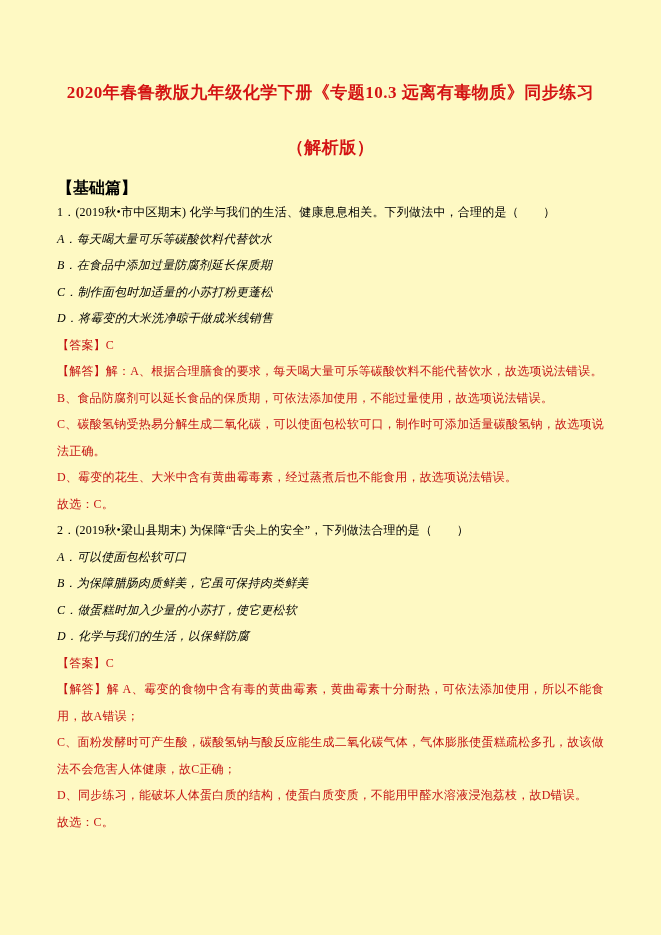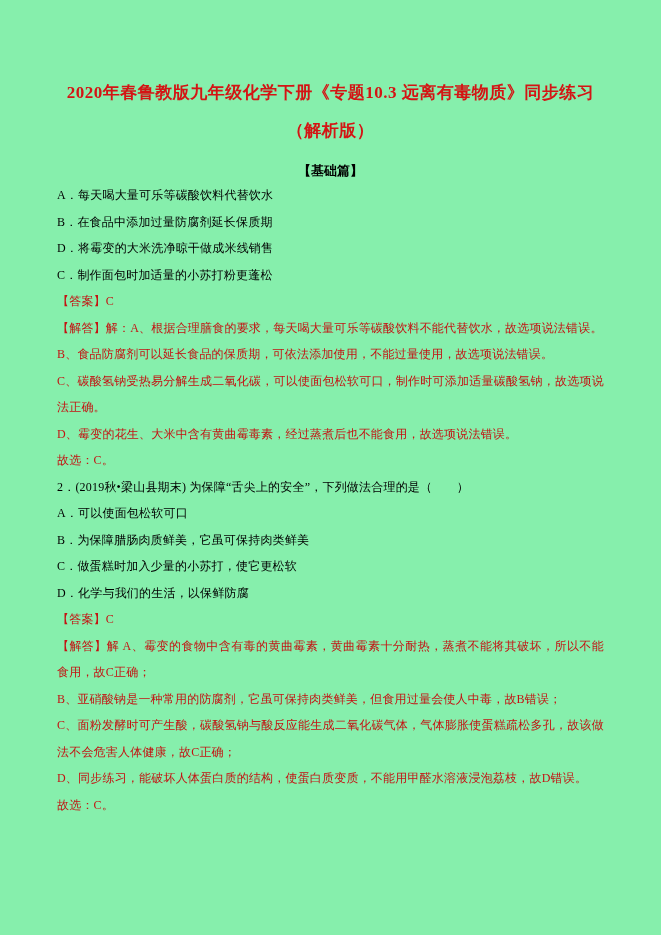--- a/index.html
+++ b/index.html
@@ -9,82 +9,81 @@
     background: #ffffff;
     color: #000000;
     font-family: "Liberation Serif", "DejaVu Serif", serif;
   }
   .doc {
     box-sizing: border-box;
     width: 661px;
     height: 935px;
     padding: 80px 57px 0 57px;
     overflow: hidden;
-    background: #86efac;
+    background: #fef9c3;
   }
   .doc-title {
     color: #d41414;
     font-weight: bold;
     font-size: 17px;
     line-height: 25px;
     text-align: center;
     letter-spacing: 0.5px;
   }
   .doc-subtitle {
-    margin-top: 13px;
+    margin-top: 30px;
   }
   .section-heading {
     margin-top: 16px;
-    font-size: 13px;
+    font-size: 16px;
     font-weight: bold;
     line-height: 23px;
     color: #000000;
-    text-align: center;
   }
   .question p {
     margin: 0;
     font-size: 12px;
     line-height: 26.5px;
     text-align: justify;
     letter-spacing: 0.2px;
   }
   .stem   { margin-left: 3px; }
-  .option { margin-left: 18px; }
+  .option { margin-left: 18px; font-style: italic; }
   .red    { color: #c41212; margin-left: 16px; }
 </style>
 </head>
 <body>
 
 <div class="doc">
 
   <div class="doc-title">2020年春鲁教版九年级化学下册《专题10.3 远离有毒物质》同步练习</div>
   <div class="doc-title doc-subtitle">（解析版）</div>
 
   <div class="section-heading">【基础篇】</div>
 
   <div class="question">
+    <p class="stem">1．(2019秋•市中区期末) 化学与我们的生活、健康息息相关。下列做法中，合理的是（　　）</p>
     <p class="option">A．每天喝大量可乐等碳酸饮料代替饮水</p>
     <p class="option">B．在食品中添加过量防腐剂延长保质期</p>
+    <p class="option">C．制作面包时加适量的小苏打粉更蓬松</p>
     <p class="option">D．将霉变的大米洗净晾干做成米线销售</p>
-    <p class="option">C．制作面包时加适量的小苏打粉更蓬松</p>
     <p class="red">【答案】C</p>
     <p class="red">【解答】解：A、根据合理膳食的要求，每天喝大量可乐等碳酸饮料不能代替饮水，故选项说法错误。</p>
     <p class="red">B、食品防腐剂可以延长食品的保质期，可依法添加使用，不能过量使用，故选项说法错误。</p>
     <p class="red">C、碳酸氢钠受热易分解生成二氧化碳，可以使面包松软可口，制作时可添加适量碳酸氢钠，故选项说法正确。</p>
     <p class="red">D、霉变的花生、大米中含有黄曲霉毒素，经过蒸煮后也不能食用，故选项说法错误。</p>
     <p class="red">故选：C。</p>
   </div>
 
   <div class="question">
     <p class="stem">2．(2019秋•梁山县期末) 为保障“舌尖上的安全”，下列做法合理的是（　　）</p>
     <p class="option">A．可以使面包松软可口</p>
     <p class="option">B．为保障腊肠肉质鲜美，它虽可保持肉类鲜美</p>
     <p class="option">C．做蛋糕时加入少量的小苏打，使它更松软</p>
     <p class="option">D．化学与我们的生活，以保鲜防腐</p>
     <p class="red">【答案】C</p>
-    <p class="red">【解答】解 A、霉变的食物中含有毒的黄曲霉素，黄曲霉素十分耐热，蒸煮不能将其破坏，所以不能食用，故C正确；</p>
-    <p class="red">B、亚硝酸钠是一种常用的防腐剂，它虽可保持肉类鲜美，但食用过量会使人中毒，故B错误；</p>
+    <p class="red">【解答】解 A、霉变的食物中含有毒的黄曲霉素，黄曲霉素十分耐热，可依法添加使用，所以不能食用，故A错误；</p>
     <p class="red">C、面粉发酵时可产生酸，碳酸氢钠与酸反应能生成二氧化碳气体，气体膨胀使蛋糕疏松多孔，故该做法不会危害人体健康，故C正确；</p>
     <p class="red">D、同步练习，能破坏人体蛋白质的结构，使蛋白质变质，不能用甲醛水溶液浸泡荔枝，故D错误。</p>
     <p class="red">故选：C。</p>
   </div>
 
 </div>
 
 </body></html>

